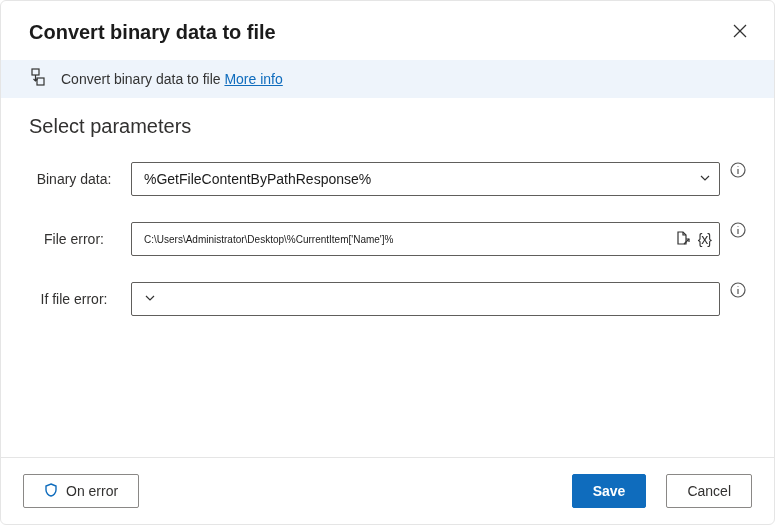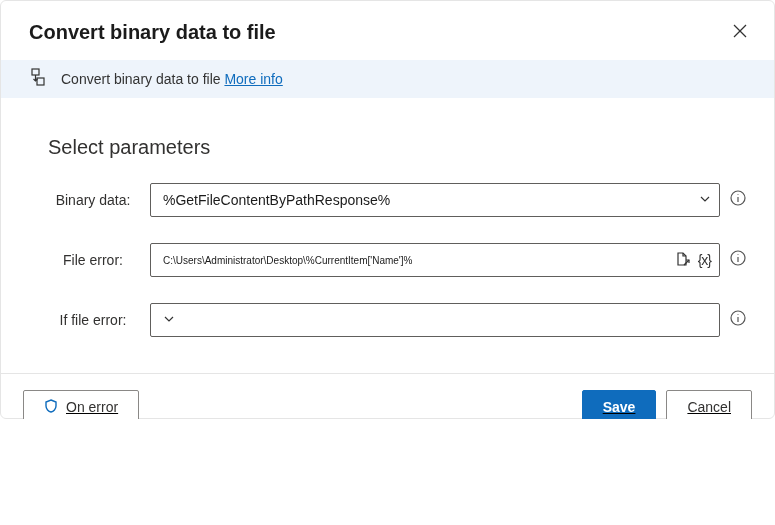--- a/index.html
+++ b/index.html
@@ -1,65 +1,64 @@
 <!DOCTYPE html>
 <html><head>
 <meta charset="utf-8">
 <style>
   * { box-sizing: border-box; margin: 0; padding: 0; }
   body { font-family: "Segoe UI", Arial, sans-serif; background: #fff; }
   .dialog {
-    width: 775px; height: 419px; border: 1px solid #e5e5e5; border-radius: 6px;
+    width: 775px; height: 525px; border: 1px solid #e5e5e5; border-radius: 6px;
     background: #fff; position: relative; display: flex; flex-direction: column;
   }
   .titlebar {
     display: flex; align-items: center; justify-content: space-between;
     padding: 18px 22px 14px 28px;
   }
   .titlebar h1 { font-size: 20px; font-weight: 600; color: #1b1b1b; }
   .close-btn { background: none; border: none; cursor: pointer; padding: 4px; }
   .close-btn svg { width: 16px; height: 16px; stroke: #333; stroke-width: 1.2; }
   .info-banner {
     background: #eef4fb; padding: 8px 28px; display: flex; align-items: center; gap: 14px;
   }
   .info-banner .banner-icon svg { width: 18px; height: 18px; }
   .info-banner .banner-text { font-size: 14px; color: #333; }
   .info-banner a { color: #0f6cbd; text-decoration: underline; }
-  .content { padding: 38px 28px 10px 28px; flex: 1; margin-left: 19px; }
+  .content { padding: 17px 28px 10px 28px; flex: 1; }
   .section-title { font-size: 20px; font-weight: 400; color: #323130; margin-bottom: 24px; }
   .form-row { display: flex; align-items: center; margin-bottom: 26px; gap: 12px; }
   .form-row label { width: 90px; font-size: 14px; color: #323130; flex-shrink: 0; text-align: center; }
-  .control-wrap { flex: 1; display: flex; align-items: center; gap: 10px; }
+  .control-wrap { flex: 1; display: flex; align-items: flex-start; gap: 10px; }
   .combo, .textfield {
     flex: 1; height: 34px; border: 1px solid #605e5c; border-radius: 2px;
     display: flex; align-items: center; padding: 0 8px 0 12px; background: #fff;
     font-size: 14px; color: #1b1b1b;
   }
   .combo .combo-value { flex: 1; overflow: hidden; white-space: nowrap; }
   .chevron svg { width: 12px; height: 12px; stroke: #333; stroke-width: 1.2; fill: none; }
   .textfield input {
     flex: 1; border: none; outline: none; font-size: 10px; color: #1b1b1b; background: transparent;
     font-family: inherit;
   }
   .field-icons { display: flex; gap: 8px; align-items: center; }
   .field-icons svg { width: 16px; height: 16px; stroke: #333; stroke-width: 1.2; fill: none; }
   .info-icon svg { width: 16px; height: 16px; stroke: #555; stroke-width: 1.2; fill: none; }
   .footer {
     border-top: 1px solid #e5e5e5; padding: 16px 22px; display: flex; align-items: center;
     justify-content: space-between;
-    text-decoration: underline;
   }
   .btn {
     height: 34px; padding: 0 20px; font-size: 14px; border-radius: 2px; cursor: pointer;
     display: inline-flex; align-items: center; gap: 8px; font-family: inherit;
   }
   .btn-secondary { background: #fff; border: 1px solid #8a8886; color: #323130; }
   .btn-primary { background: #0f6cbd; border: 1px solid #0f6cbd; color: #fff; font-weight: 600; }
   .btn-onerror svg { width: 14px; height: 14px; stroke: #0f6cbd; stroke-width: 1.4; fill: none; }
-  .footer-right { display: flex; gap: 10px; }
+  .footer-right { display: flex; gap: 20px; }
   .var-icon { font-size: 14px; color: #333; letter-spacing: -1px; }
 </style>
 </head>
 <body>
 
 <div class="dialog">
 
   <div class="titlebar">
     <h1>Convert binary data to file</h1>
     <button class="close-btn">

